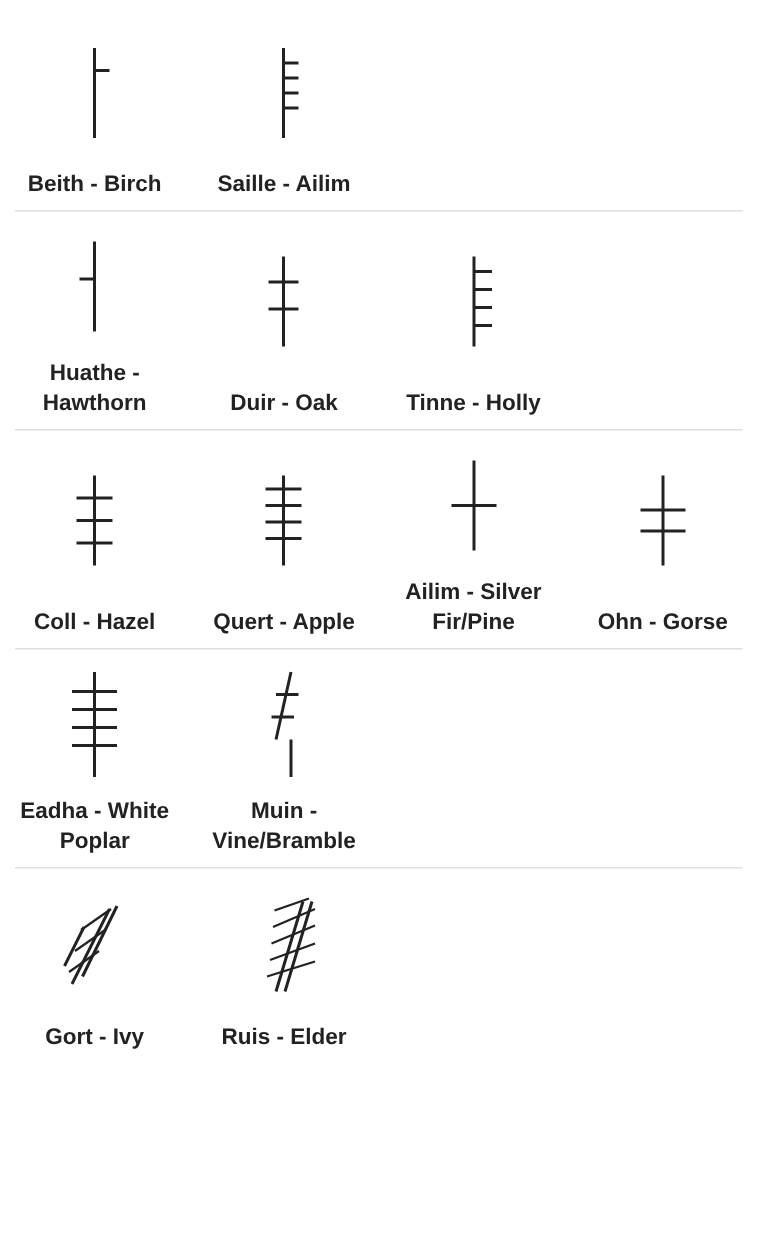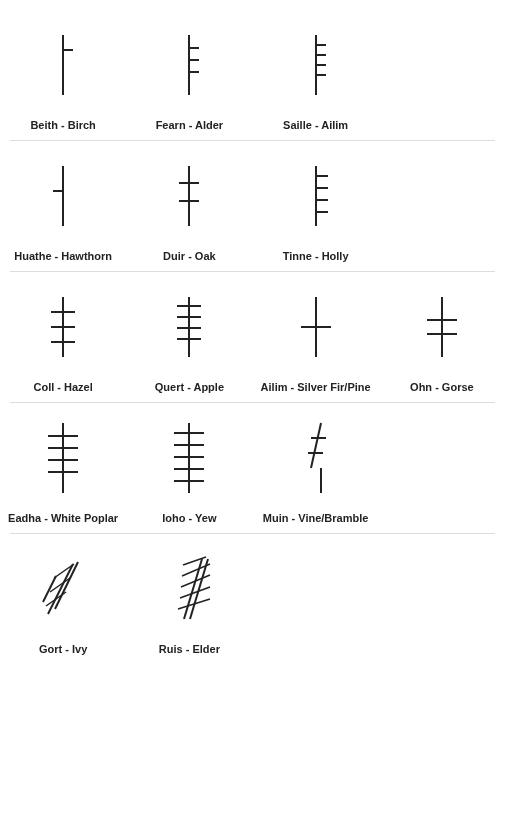--- a/index.html
+++ b/index.html
@@ -24,21 +24,21 @@
       min-height: 130px;
     }
     .symbol-area {
       flex: 1;
       display: flex;
       align-items: center;
       justify-content: center;
       min-height: 80px;
     }
     .label {
-      font-size: 11px;
+      font-size: 15px;
       text-align: center;
       margin-top: 8px;
       line-height: 1.3;
       font-weight: bold;
       color: #222;
     }
     svg {
       overflow: visible;
     }
     
@@ -60,32 +60,20 @@
 
         <line x1="15" y1="5" x2="15" y2="65" stroke="#222" stroke-width="2"></line>
 
         <line x1="15" y1="20" x2="25" y2="20" stroke="#222" stroke-width="2"></line>
       </svg>
     </div>
     <div class="label">Beith - Birch</div>
   </div>
 
 
-  <div class="cell">
-    <div class="symbol-area">
-      <svg width="30" height="70" viewBox="0 0 30 70">
-        <line x1="15" y1="5" x2="15" y2="65" stroke="#222" stroke-width="2"></line>
-
-        <line x1="15" y1="18" x2="25" y2="18" stroke="#222" stroke-width="2"></line>
-        <line x1="15" y1="30" x2="25" y2="30" stroke="#222" stroke-width="2"></line>
-        <line x1="15" y1="42" x2="25" y2="42" stroke="#222" stroke-width="2"></line>
-      </svg>
-    </div>
-    <div class="label">Fearn - Alder</div>
-  </div>
 
   <div class="cell">
     <div class="symbol-area">
       <svg width="30" height="70" viewBox="0 0 30 70">
         <line x1="15" y1="5" x2="15" y2="65" stroke="#222" stroke-width="2"></line>
 
         <line x1="15" y1="15" x2="25" y2="15" stroke="#222" stroke-width="2"></line>
         <line x1="15" y1="25" x2="25" y2="25" stroke="#222" stroke-width="2"></line>
         <line x1="15" y1="35" x2="25" y2="35" stroke="#222" stroke-width="2"></line>
         <line x1="15" y1="45" x2="25" y2="45" stroke="#222" stroke-width="2"></line>
@@ -204,33 +192,20 @@
         <line x1="20" y1="5" x2="20" y2="75" stroke="#222" stroke-width="2"></line>
         <line x1="5" y1="18" x2="35" y2="18" stroke="#222" stroke-width="2"></line>
         <line x1="5" y1="30" x2="35" y2="30" stroke="#222" stroke-width="2"></line>
         <line x1="5" y1="42" x2="35" y2="42" stroke="#222" stroke-width="2"></line>
         <line x1="5" y1="54" x2="35" y2="54" stroke="#222" stroke-width="2"></line>
       </svg>
     </div>
     <div class="label">Eadha - White Poplar</div>
   </div>
 
-  <div class="cell">
-    <div class="symbol-area">
-      <svg width="40" height="80" viewBox="0 0 40 80">
-        <line x1="20" y1="5" x2="20" y2="75" stroke="#222" stroke-width="2"></line>
-        <line x1="5" y1="15" x2="35" y2="15" stroke="#222" stroke-width="2"></line>
-        <line x1="5" y1="27" x2="35" y2="27" stroke="#222" stroke-width="2"></line>
-        <line x1="5" y1="39" x2="35" y2="39" stroke="#222" stroke-width="2"></line>
-        <line x1="5" y1="51" x2="35" y2="51" stroke="#222" stroke-width="2"></line>
-        <line x1="5" y1="63" x2="35" y2="63" stroke="#222" stroke-width="2"></line>
-      </svg>
-    </div>
-    <div class="label">Ioho - Yew</div>
-  </div>
 
   <div class="cell">
     <div class="symbol-area">
 
       <svg width="40" height="80" viewBox="0 0 40 80">
 
         <line x1="25" y1="5" x2="15" y2="50" stroke="#222" stroke-width="2"></line>
         <line x1="25" y1="50" x2="25" y2="75" stroke="#222" stroke-width="2"></line>
         <line x1="15" y1="20" x2="30" y2="20" stroke="#222" stroke-width="2"></line>
         <line x1="12" y1="35" x2="27" y2="35" stroke="#222" stroke-width="2"></line>

